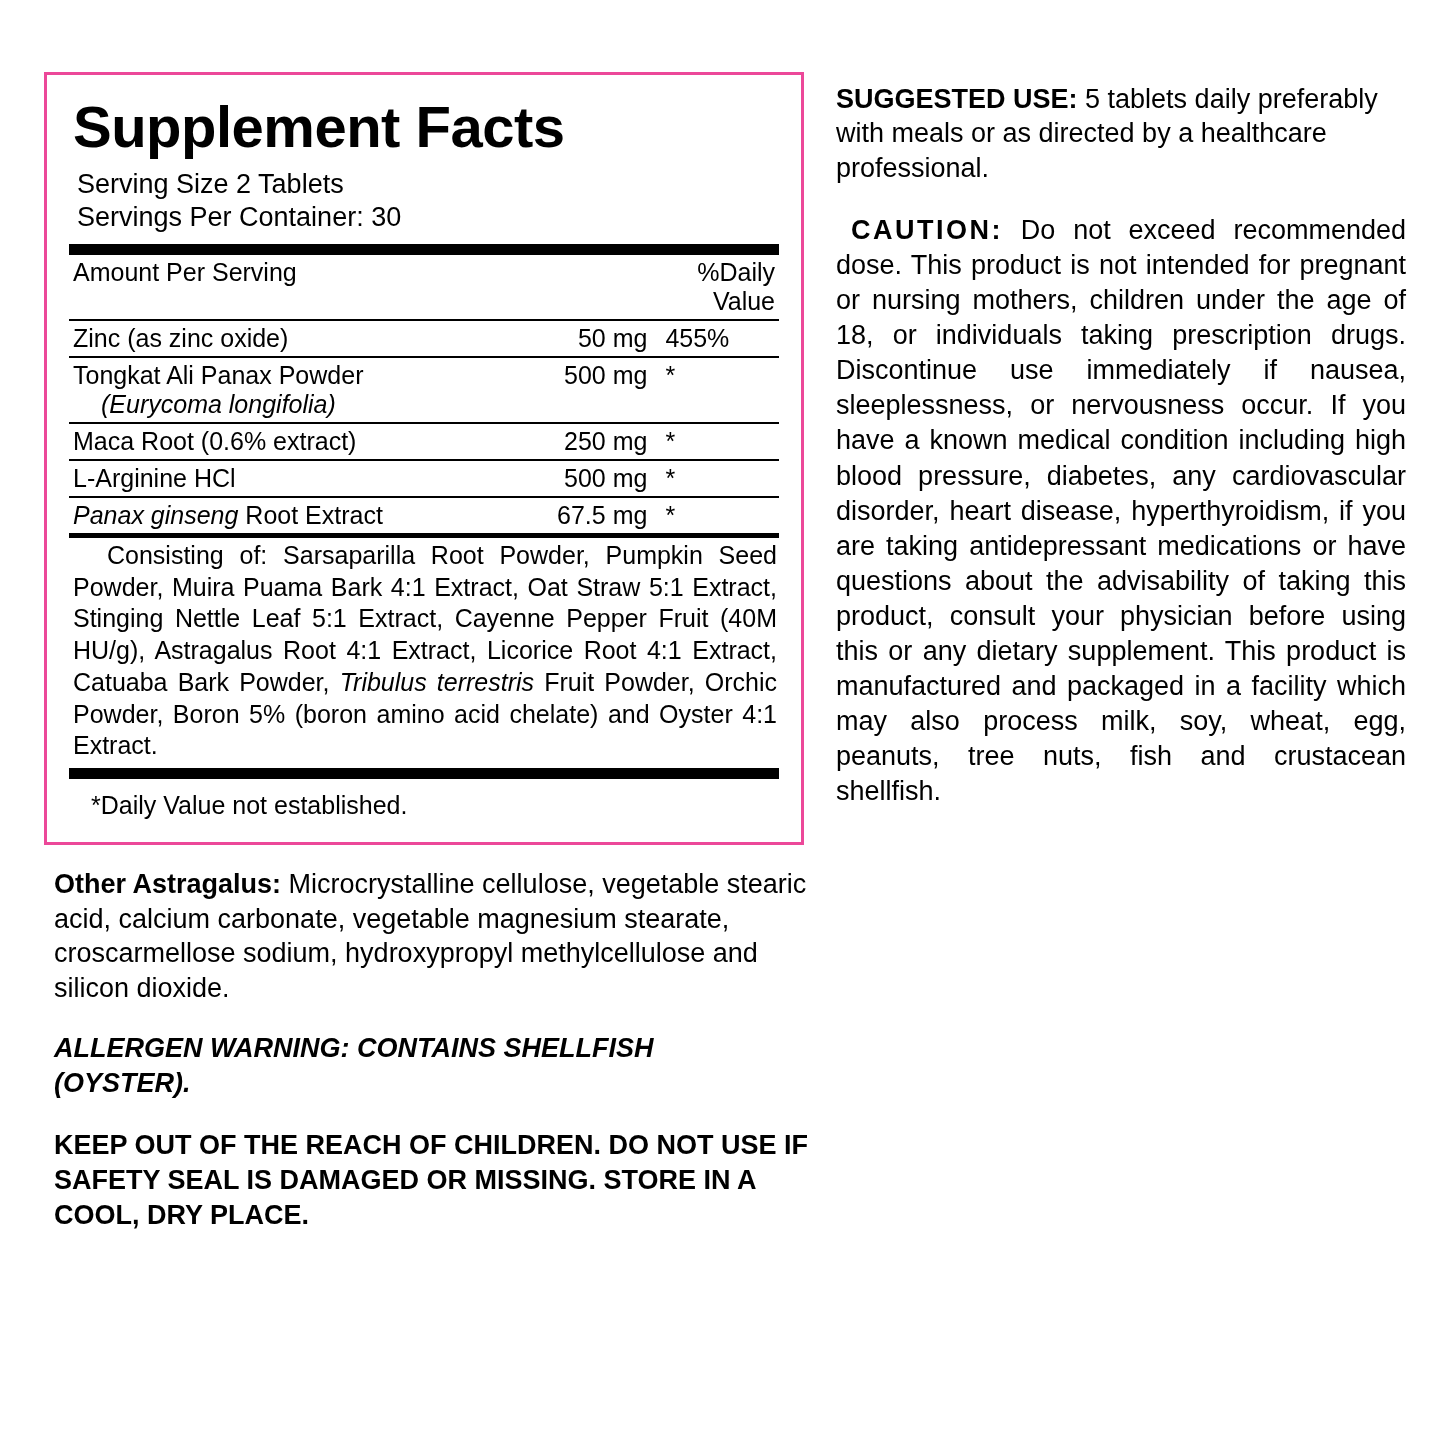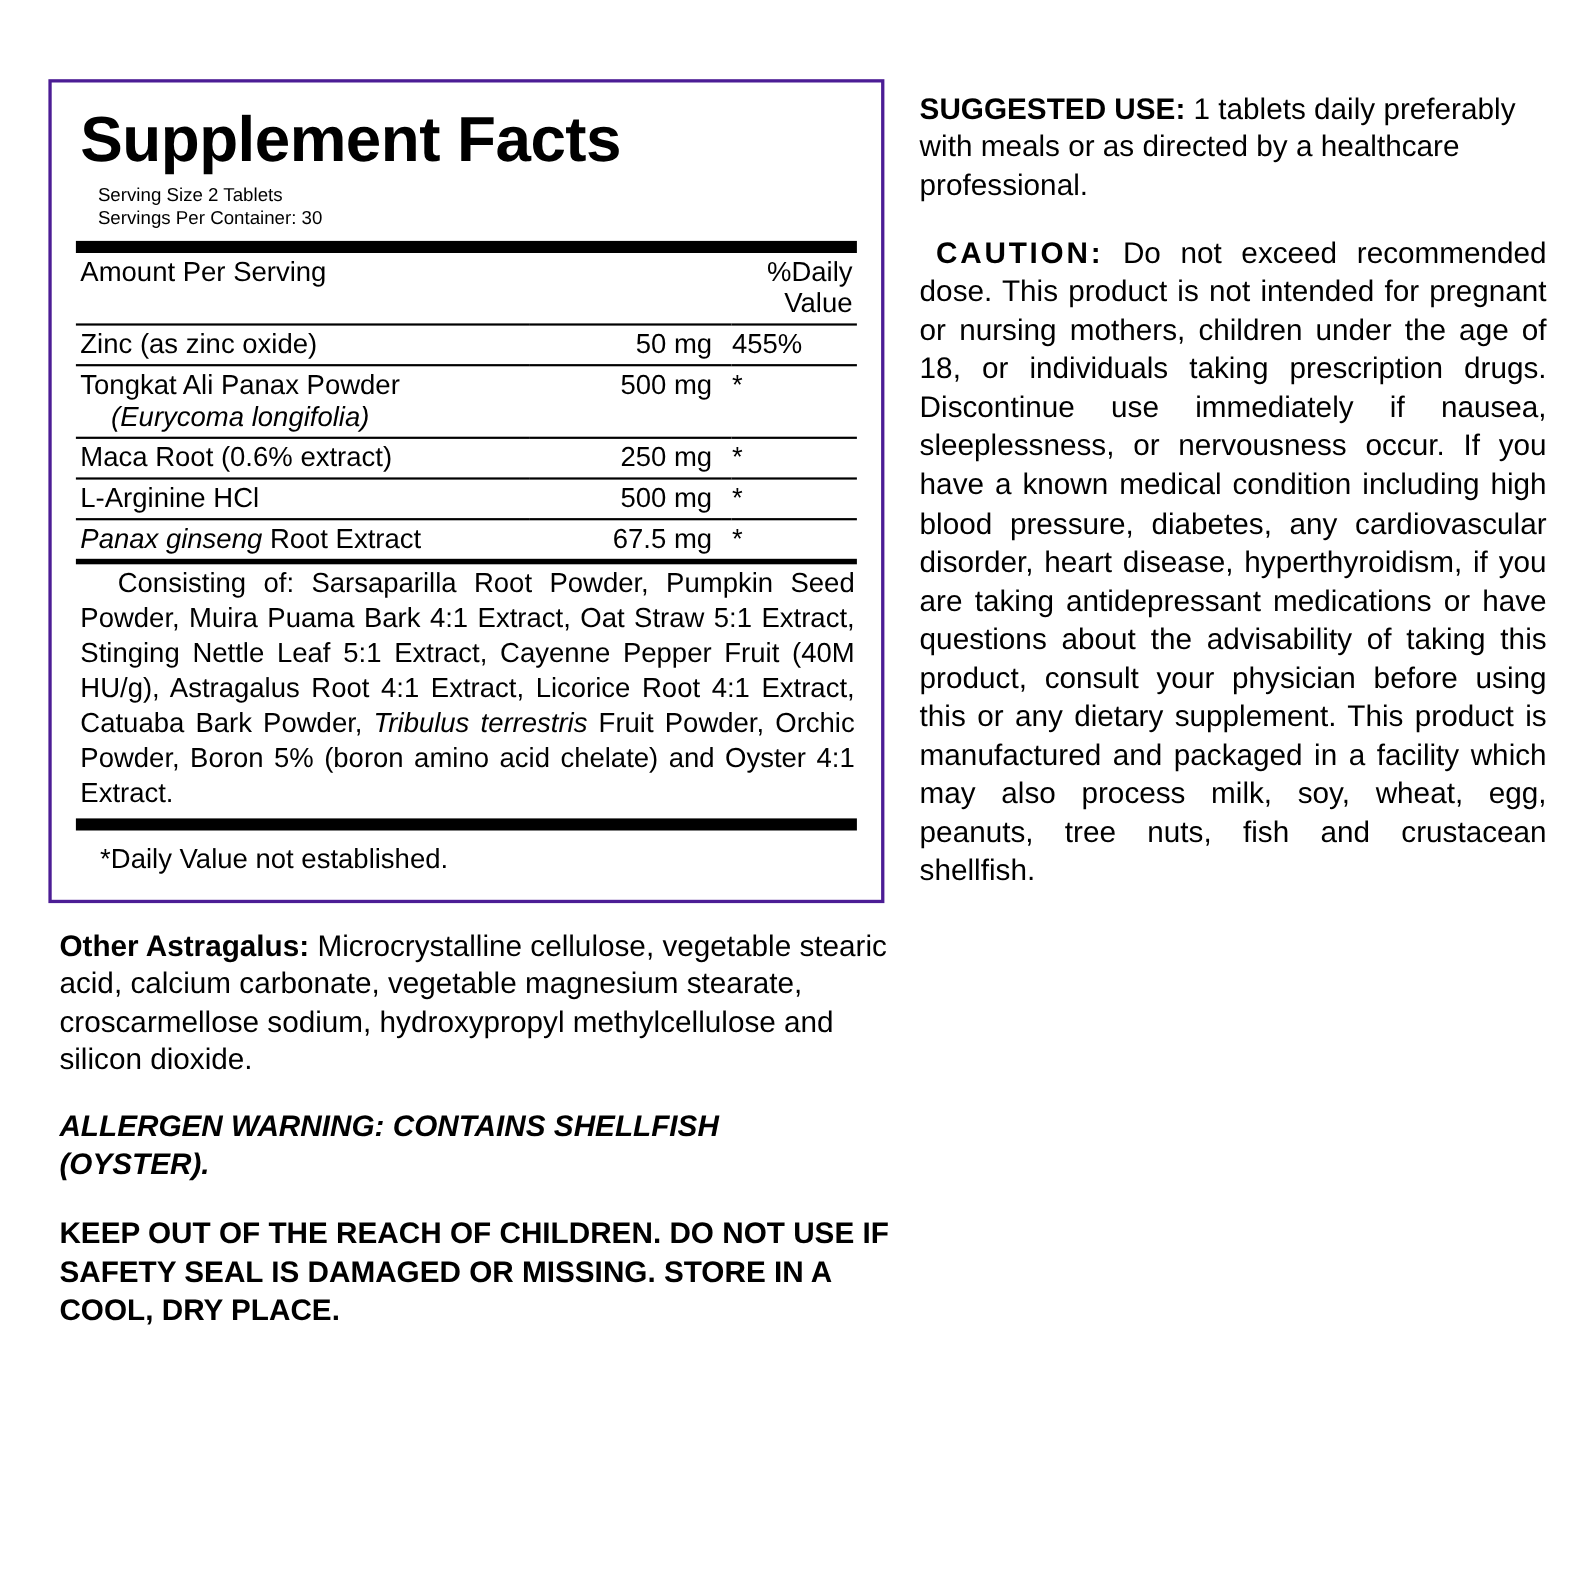--- a/index.html
+++ b/index.html
@@ -24,38 +24,38 @@
 
   
   .left-col {
     position: absolute;
     left: 44px;
     top: 72px;
     width: 760px;
   }
 
   .facts-box {
-    border: 3px solid #4c1d95;
+    border: 3px solid #ec4899;
     box-sizing: border-box;
     padding: 18px 22px 20px 22px;
     width: 760px;
   }
 
   .facts-title {
     font-size: 58px;
     font-weight: bold;
     letter-spacing: -0.5px;
     line-height: 1.05;
     margin: 4px 0 10px 4px;
   }
 
   .serving-line {
-    font-size: 17px;
+    font-size: 27px;
     line-height: 1.22;
-    margin-left: 20px;
+    margin-left: 8px;
   }
 
   .rule-thick {
     border-top: 11px solid #000;
     margin-top: 10px;
   }
   .rule-thick-btm {
     border-top: 11px solid #000;
     margin-top: 0px;
   }
@@ -232,18 +232,18 @@
     </div>
 
     <div class="other-ing"><b>Other Astragalus:</b><span> Microcrystalline cellulose, vegetable stearic acid, calcium carbonate, vegetable magnesium stearate, croscarmellose sodium, hydroxypropyl methylcellulose and silicon dioxide.</span></div>
 
     <div class="allergen">ALLERGEN WARNING: CONTAINS SHELLFISH (OYSTER).</div>
 
     <div class="keepout spaced">KEEP OUT OF THE REACH OF CHILDREN. DO NOT USE IF SAFETY SEAL IS DAMAGED OR MISSING. STORE IN A COOL, DRY PLACE.</div>
   </div>
 
   <div class="right-col">
-    <div class="suggested"><b>SUGGESTED USE:</b><span> 1 tablets daily preferably with meals or as directed by a healthcare professional.</span></div>
+    <div class="suggested"><b>SUGGESTED USE:</b><span> 5 tablets daily preferably with meals or as directed by a healthcare professional.</span></div>
 
     <div class="caution"><b>CAUTION:</b><span> Do not exceed recommended dose. This product is not intended for pregnant or nursing mothers, children under the age of 18, or individuals taking prescription drugs. Discontinue use immediately if nausea, sleeplessness, or nervousness occur. If you have a known medical condition including high blood pressure, diabetes, any cardiovascular disorder, heart disease, hyperthyroidism, if you are taking antidepressant medications or have questions about the advisability of taking this product, consult your physician before using this or any dietary supplement. This product is manufactured and packaged in a facility which may also process milk, soy, wheat, egg, peanuts, tree nuts, fish and crustacean shellfish.</span></div>
   </div>
 
 </div>
 
 </body></html>

